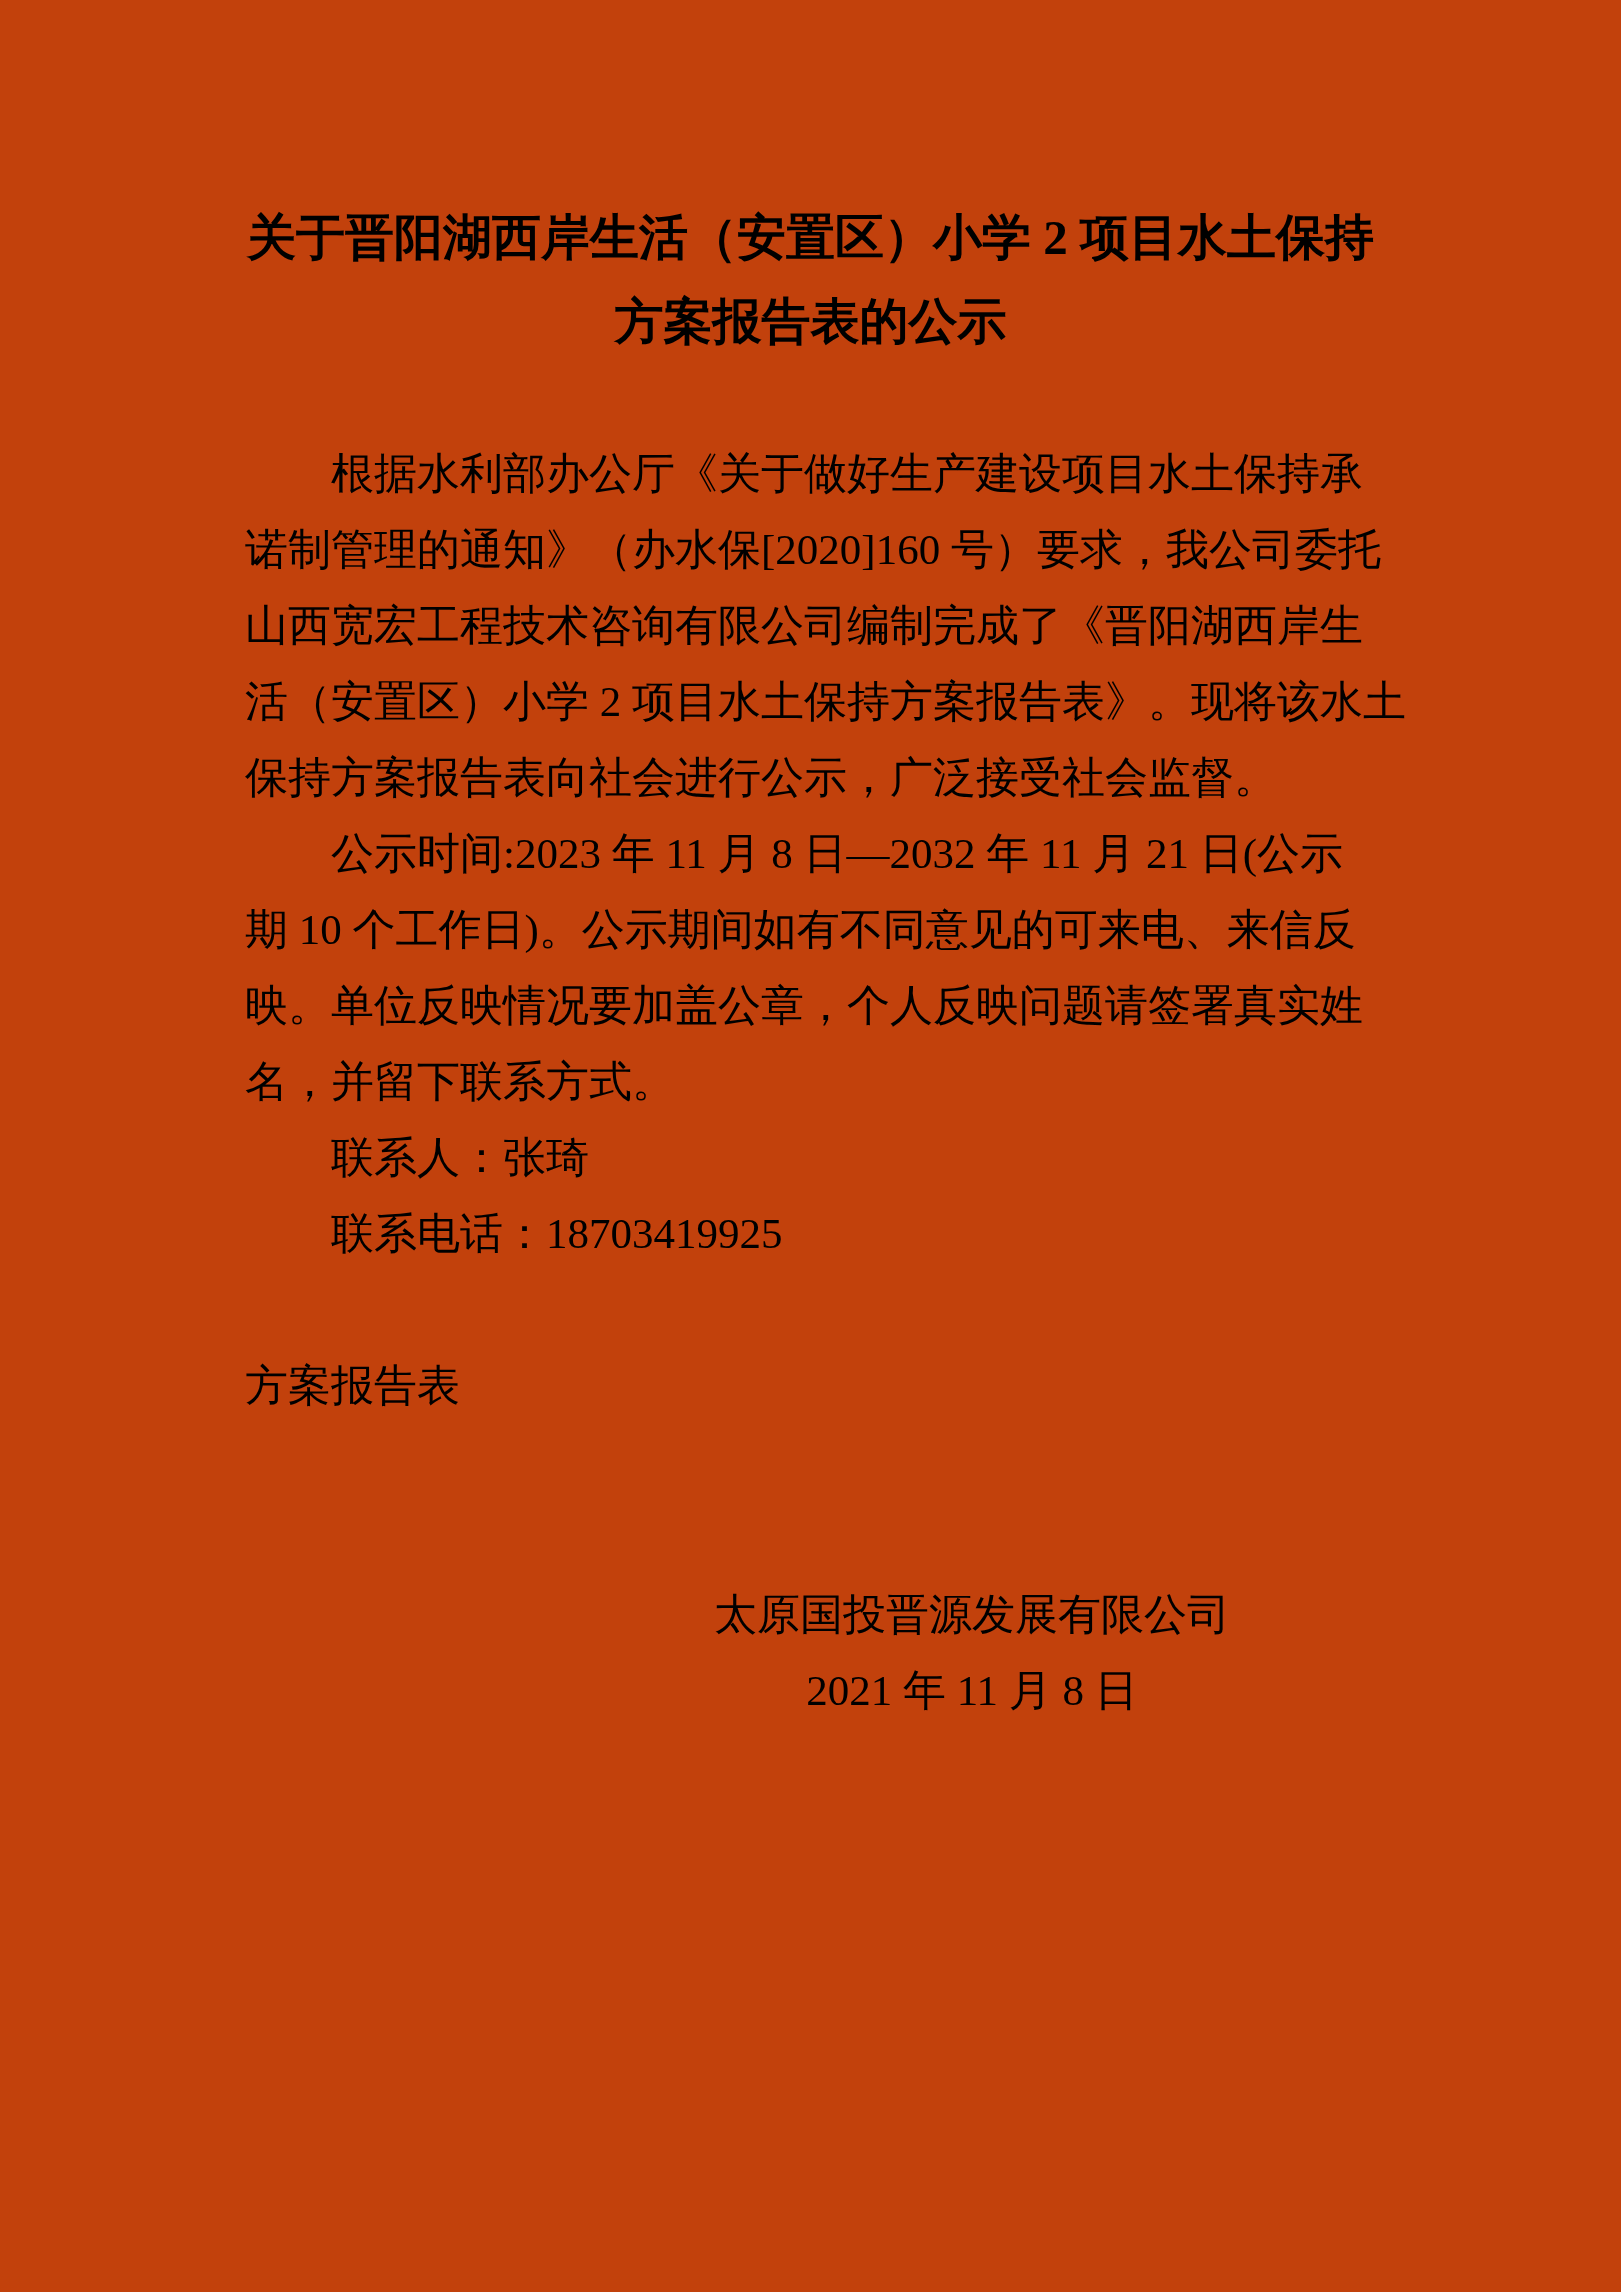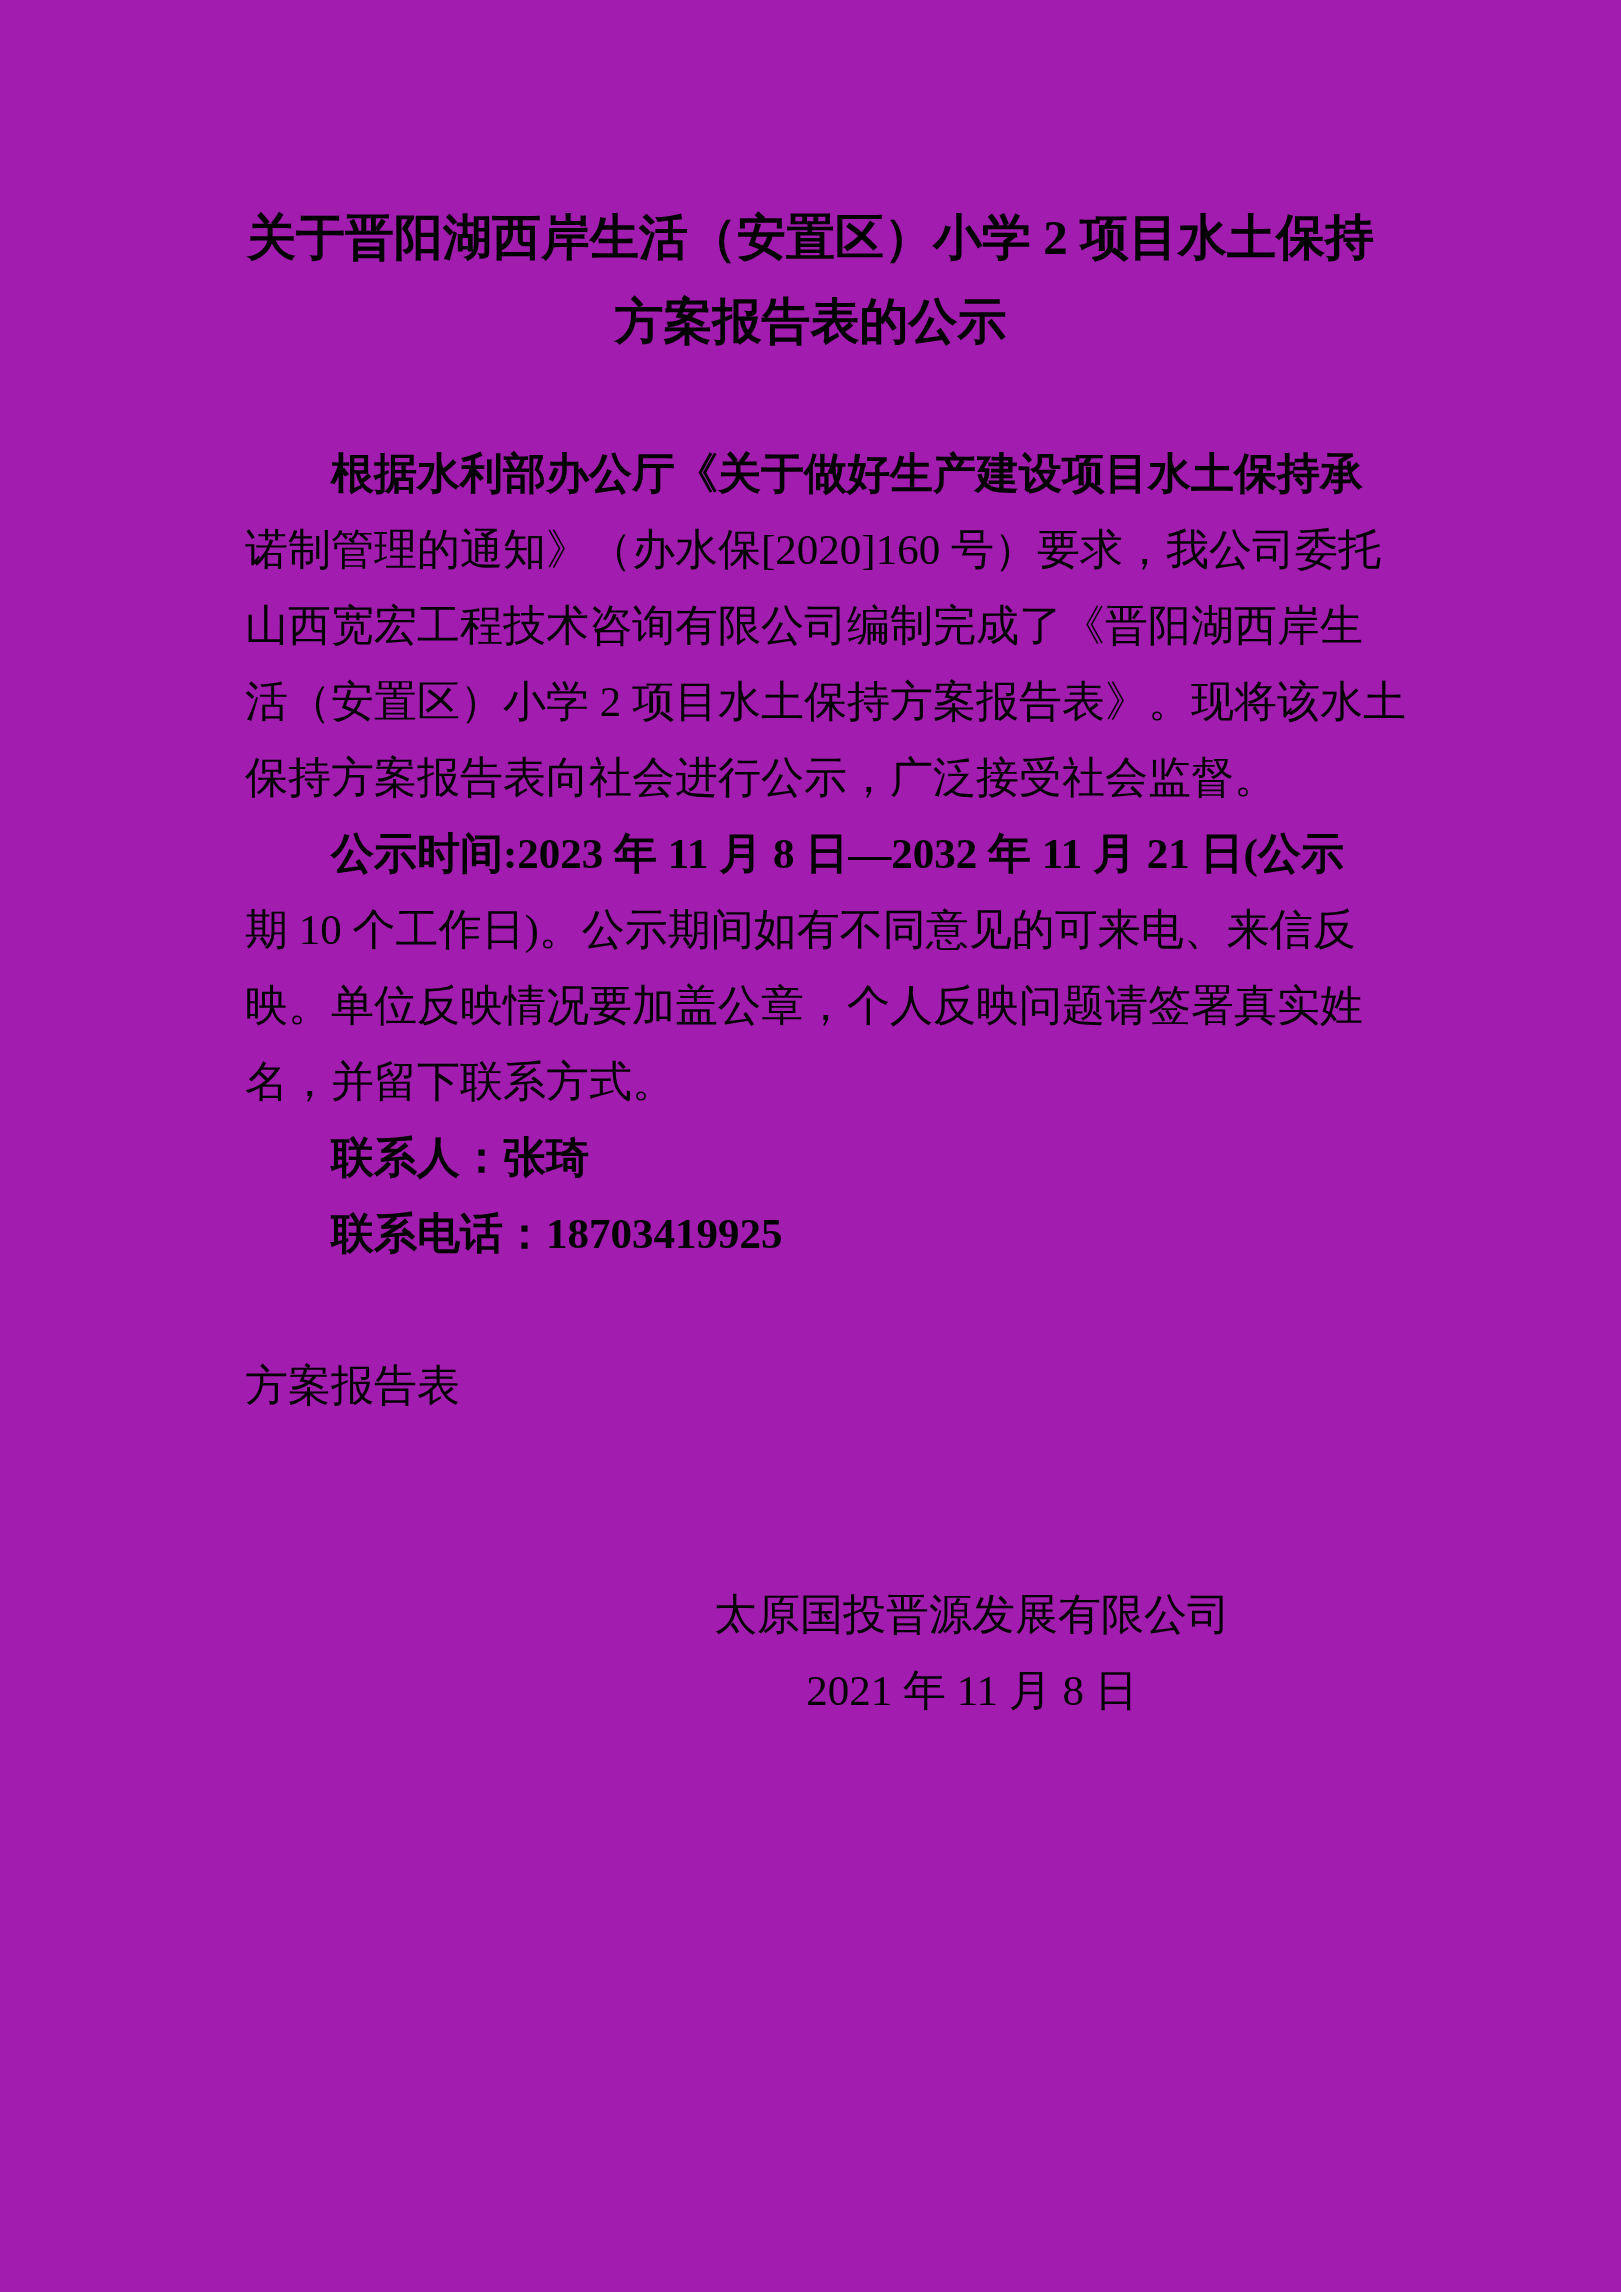--- a/index.html
+++ b/index.html
@@ -4,21 +4,21 @@
 <style>
   html, body {
     margin: 0;
     padding: 0;
     background: #ffffff;
   }
   .page {
     position: relative;
     width: 1621px;
     height: 2293px;
-    background: #a21caf;
+    background: #c2410c;
     color: #000000;
     font-family: "Liberation Serif", "DejaVu Serif", serif;
     overflow: hidden;
     box-sizing: border-box;
   }
   .content {
     box-sizing: border-box;
     width: 100%;
     height: 100%;
     padding: 196px 245px 0 245px;
@@ -38,21 +38,20 @@
     margin-top: 72px;
   }
   .line {
     font-size: 43px;
     line-height: 76px;
     height: 76px;
     white-space: nowrap;
   }
   .indent {
     text-indent: 86px;
-    font-weight: bold;
   }
   .signature-block {
     margin-top: 153px;
     padding-left: 323px;
     text-align: center;
   }
   .signature-block .line {
     white-space: nowrap;
   }
 </style>

